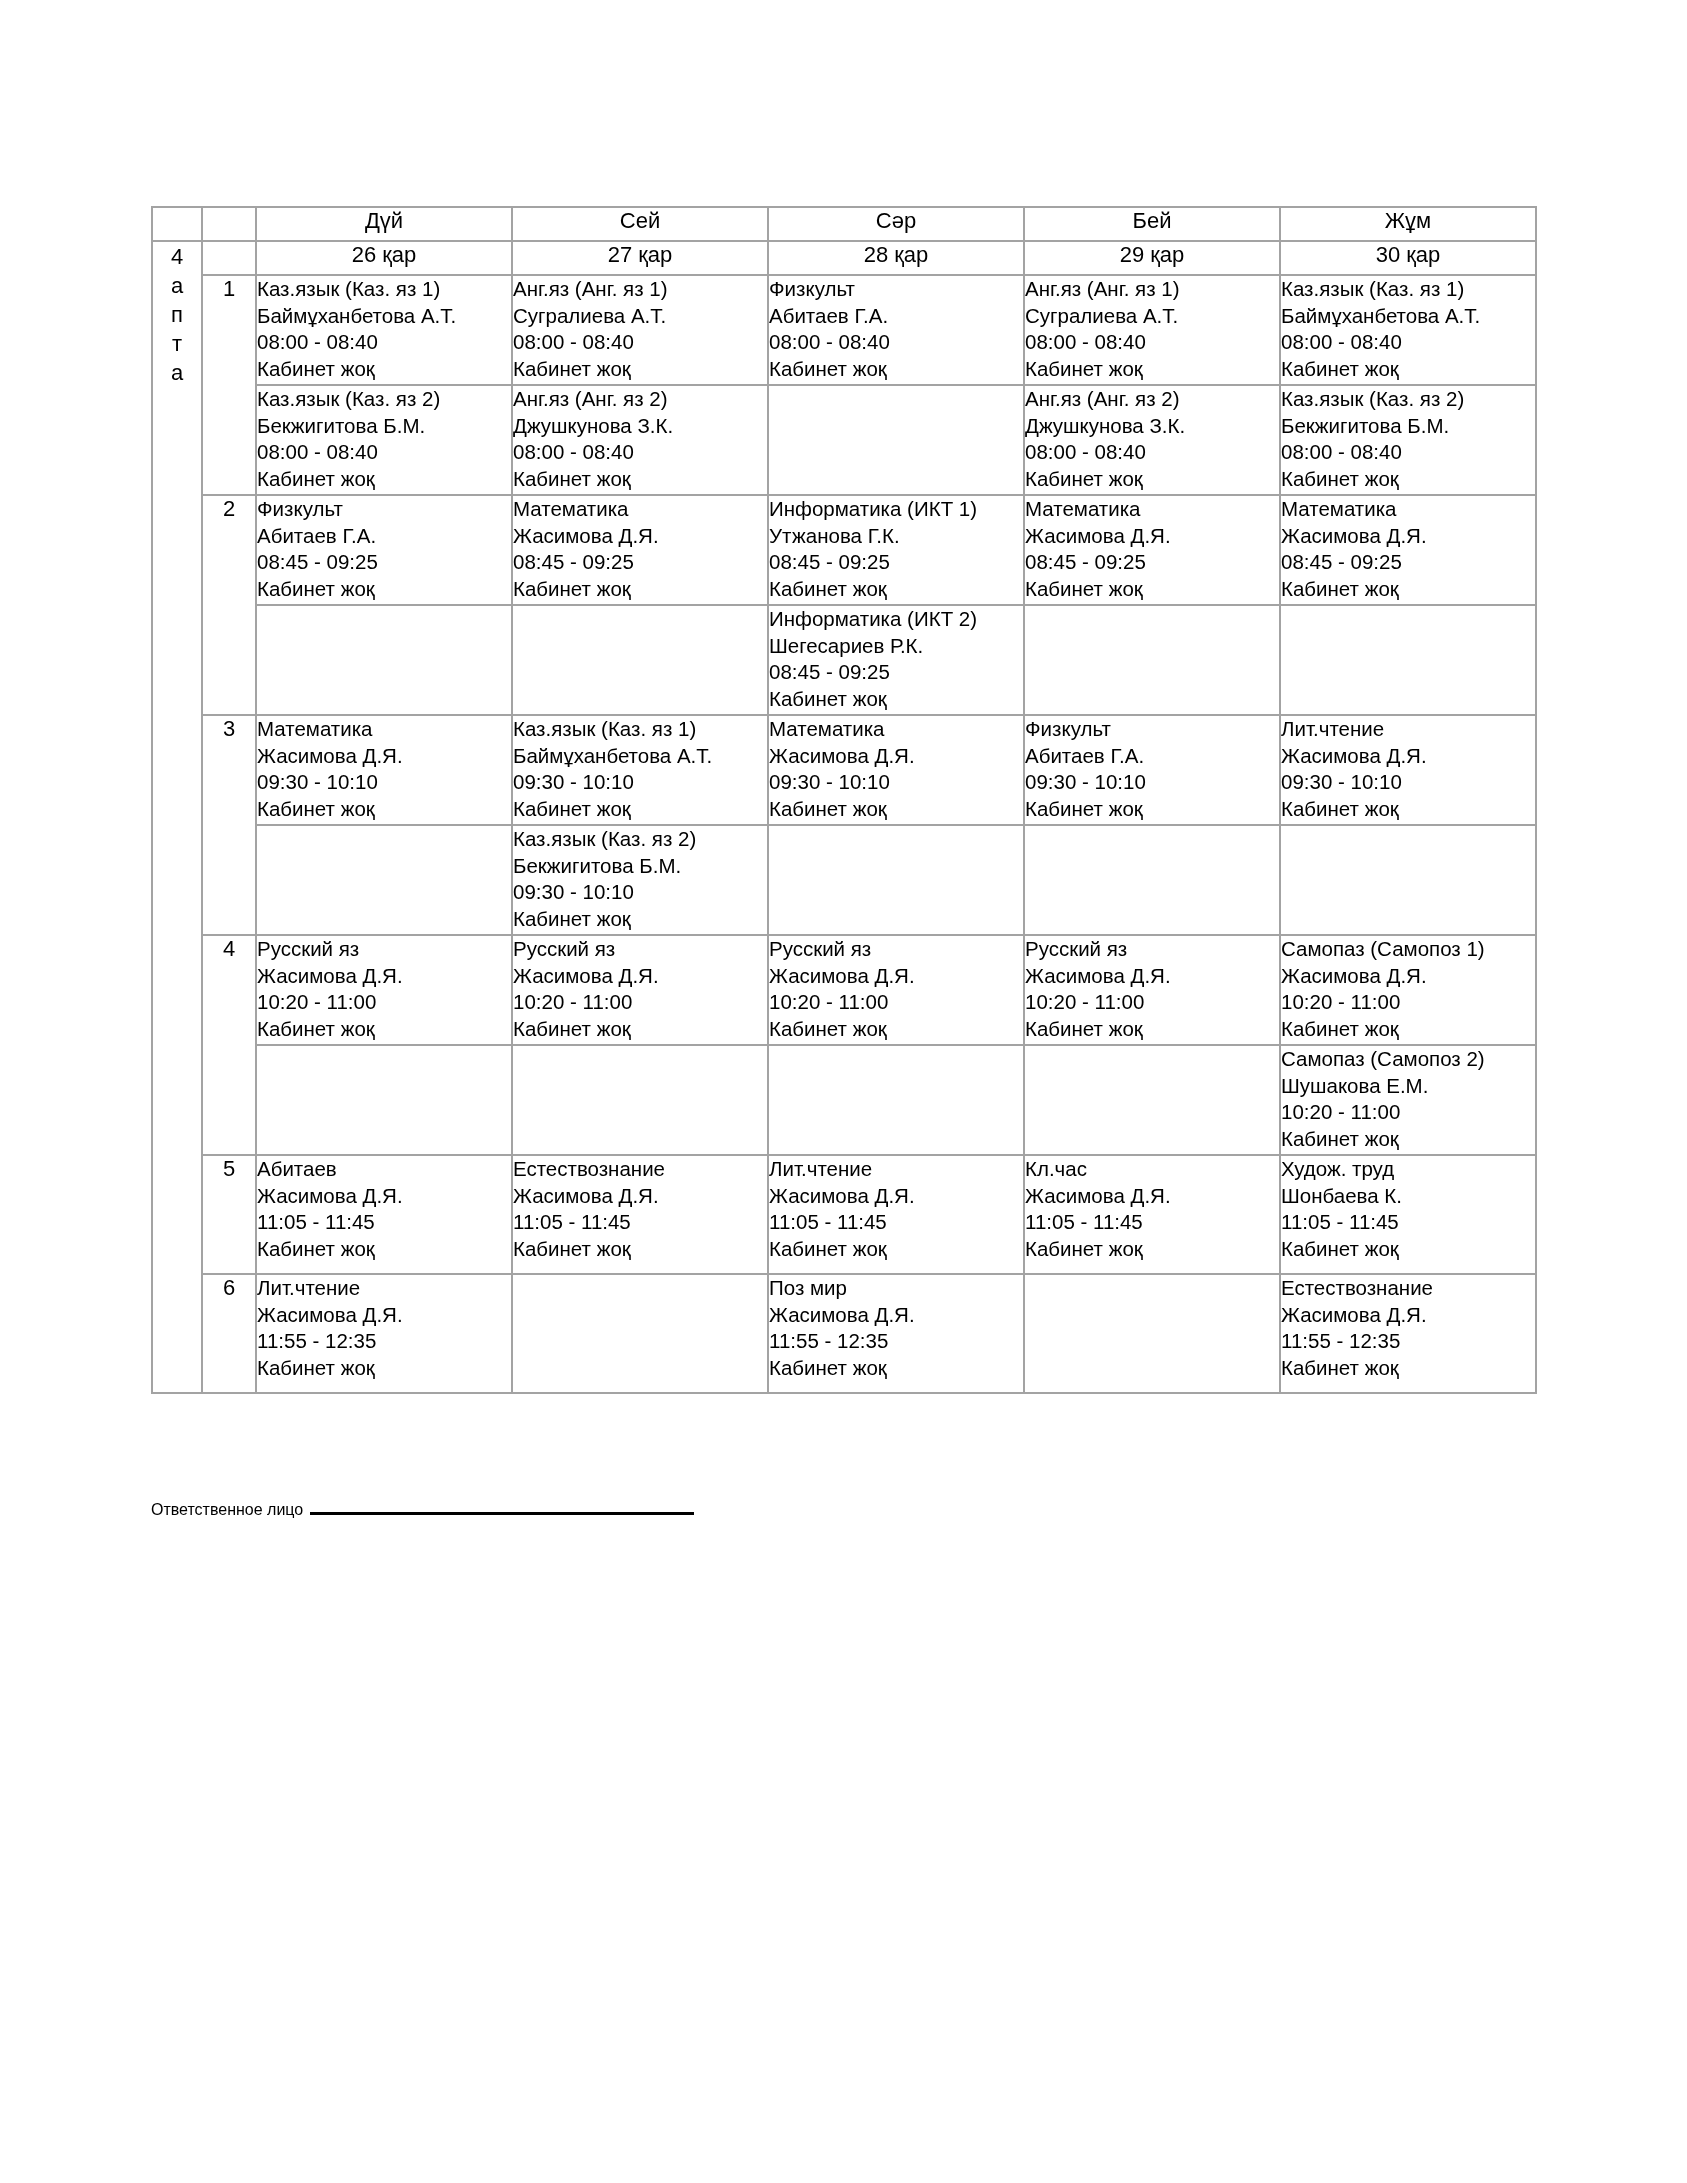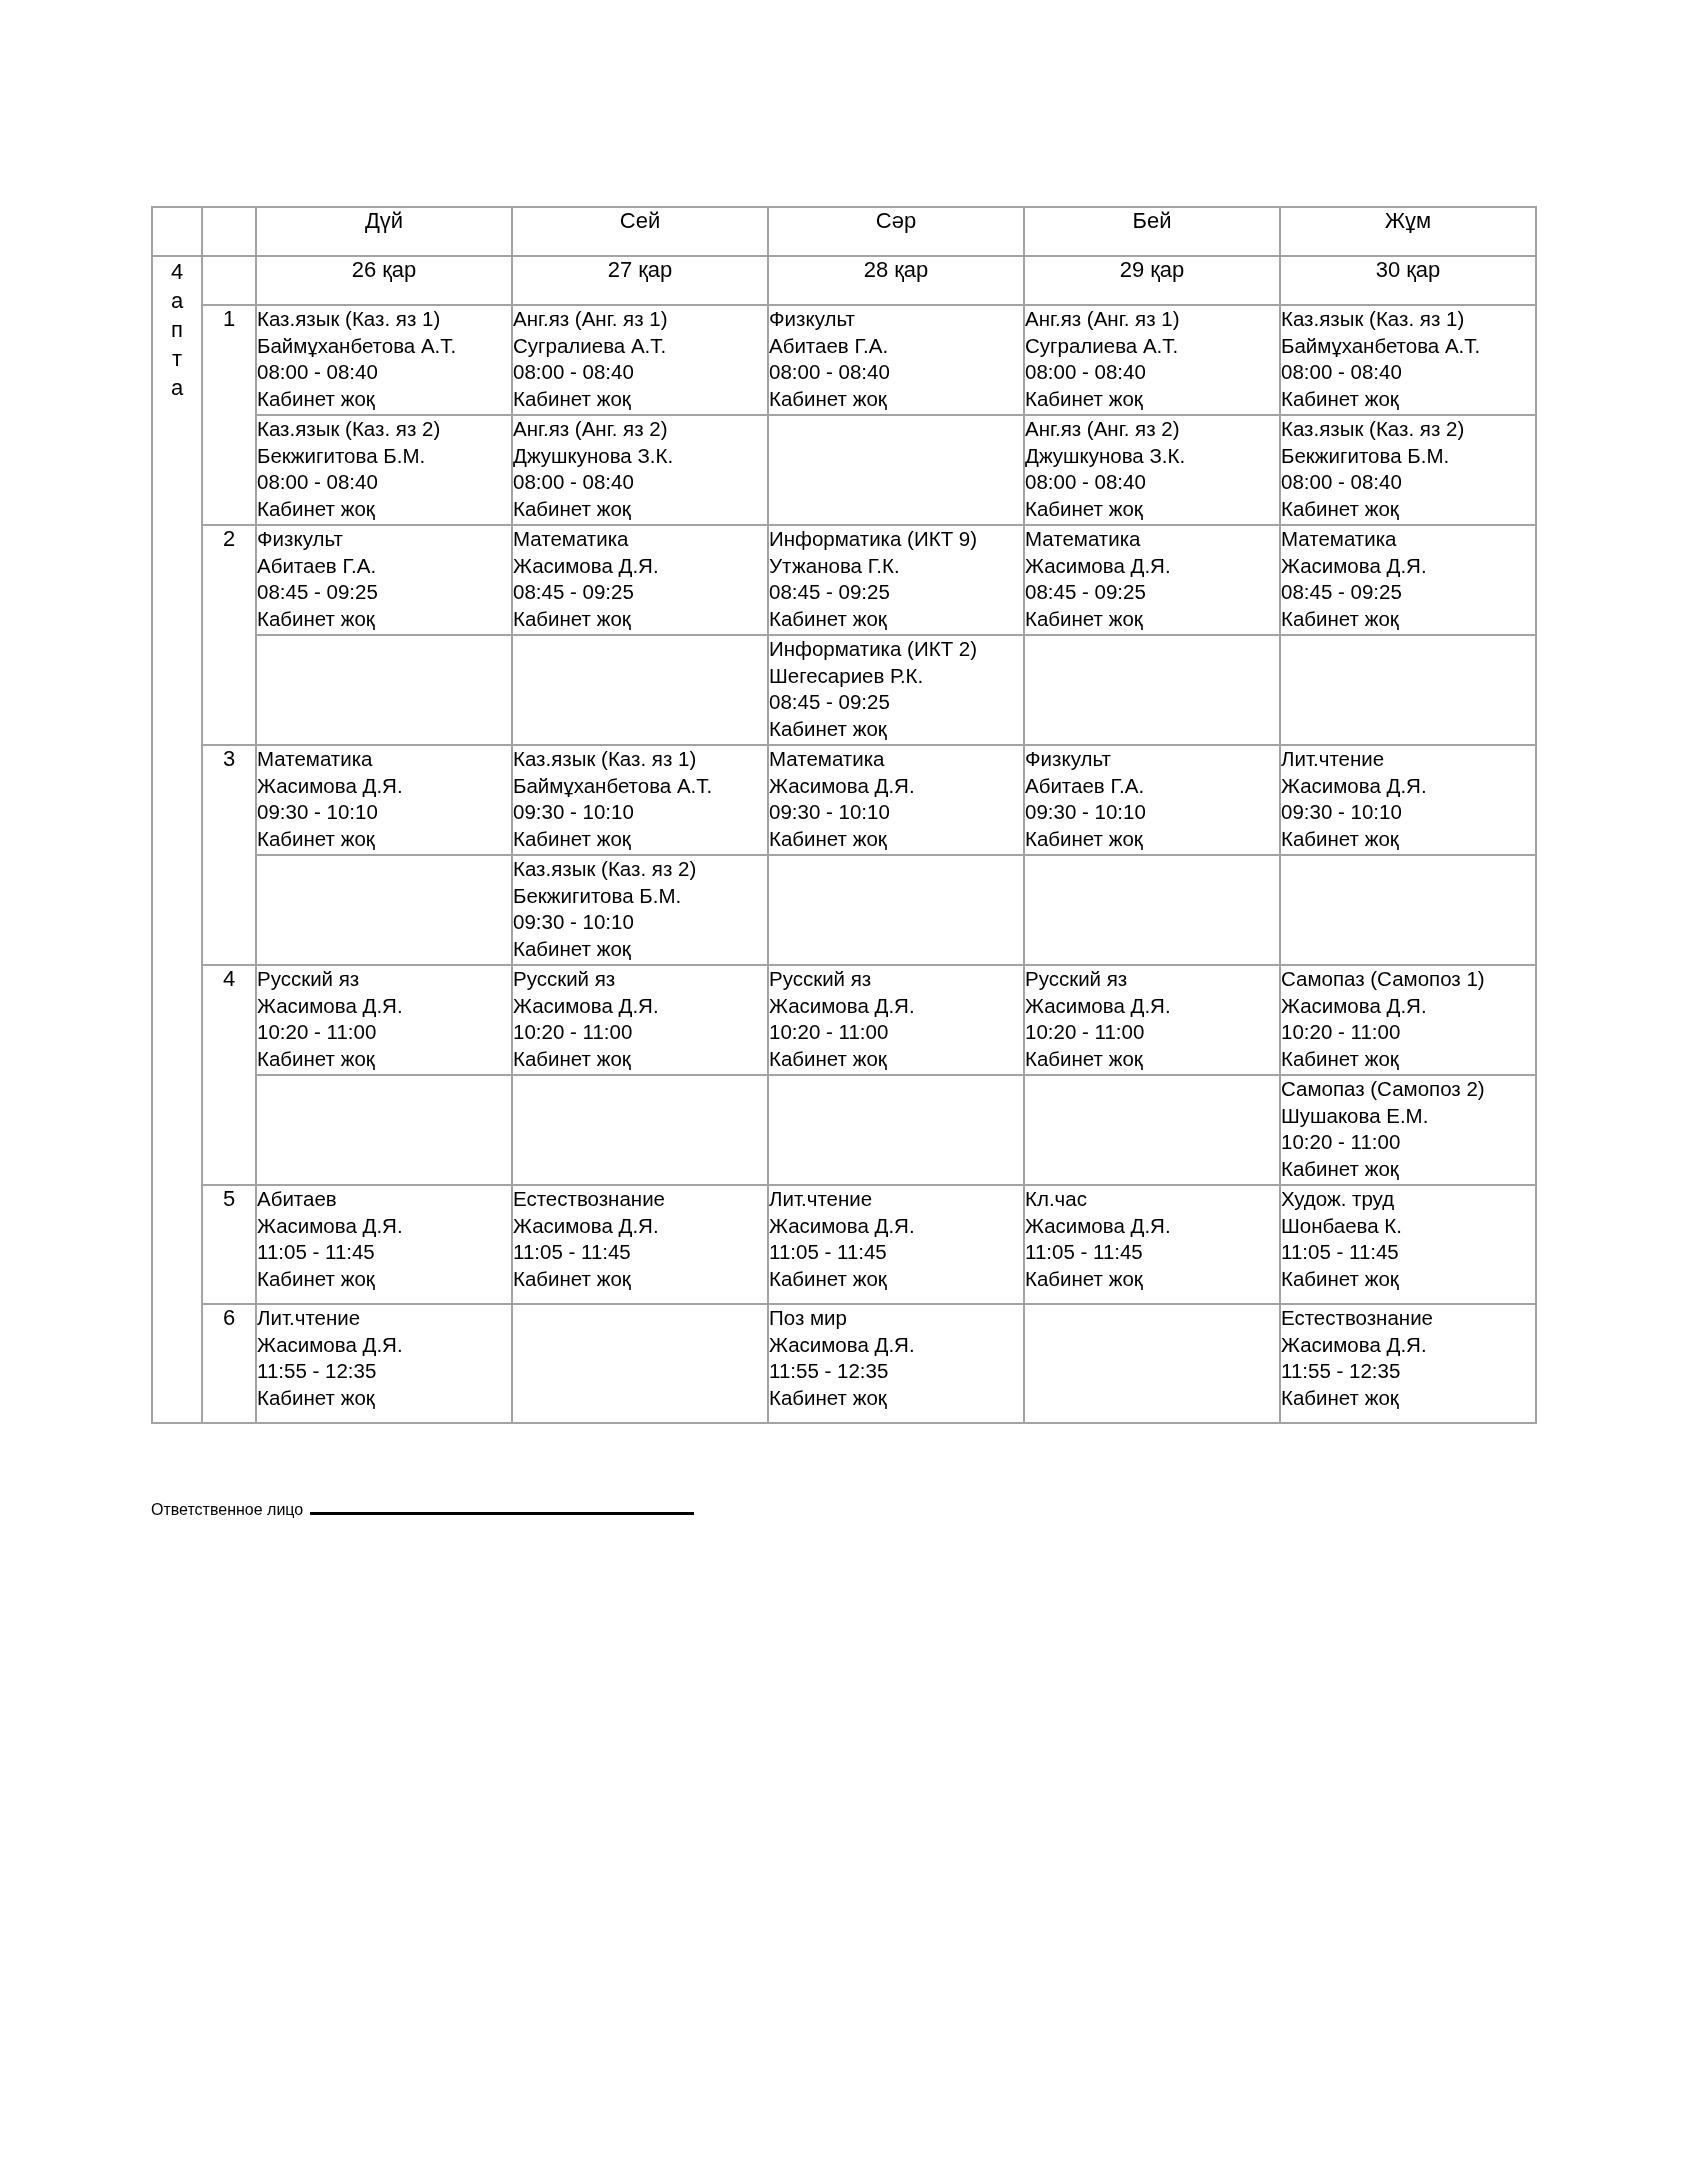--- a/index.html
+++ b/index.html
@@ -19,21 +19,21 @@
     width: 1384px;
     margin-top: 0px;
   }
   table.timetable td, table.timetable th {
     border: 2.6px solid #a3a3a3;
     padding: 0;
     vertical-align: top;
     overflow: hidden;
     font-weight: normal;
   }
-  tr.hrow { height: 49px; }
+  tr.hrow { height: 34px; }
   tr.sub { height: 110px; }
   tr.single { height: 119px; }
 
   th.day-header, td.date-cell {
     text-align: center;
     vertical-align: middle;
     font-size: 22px;
   }
   td.corner-cell { background: #fff; }
   td.week-cell {
@@ -173,21 +173,21 @@
             <div>08:45 - 09:25</div>
             <div>Кабинет жоқ</div>
           </td>
           <td class="lesson-cell">
             <div>Математика</div>
             <div>Жасимова Д.Я.</div>
             <div>08:45 - 09:25</div>
             <div>Кабинет жоқ</div>
           </td>
           <td class="lesson-cell">
-            <div>Информатика (ИКТ 9)</div>
+            <div>Информатика (ИКТ 1)</div>
             <div>Утжанова Г.К.</div>
             <div>08:45 - 09:25</div>
             <div>Кабинет жоқ</div>
           </td>
           <td class="lesson-cell">
             <div>Математика</div>
             <div>Жасимова Д.Я.</div>
             <div>08:45 - 09:25</div>
             <div>Кабинет жоқ</div>
           </td>

